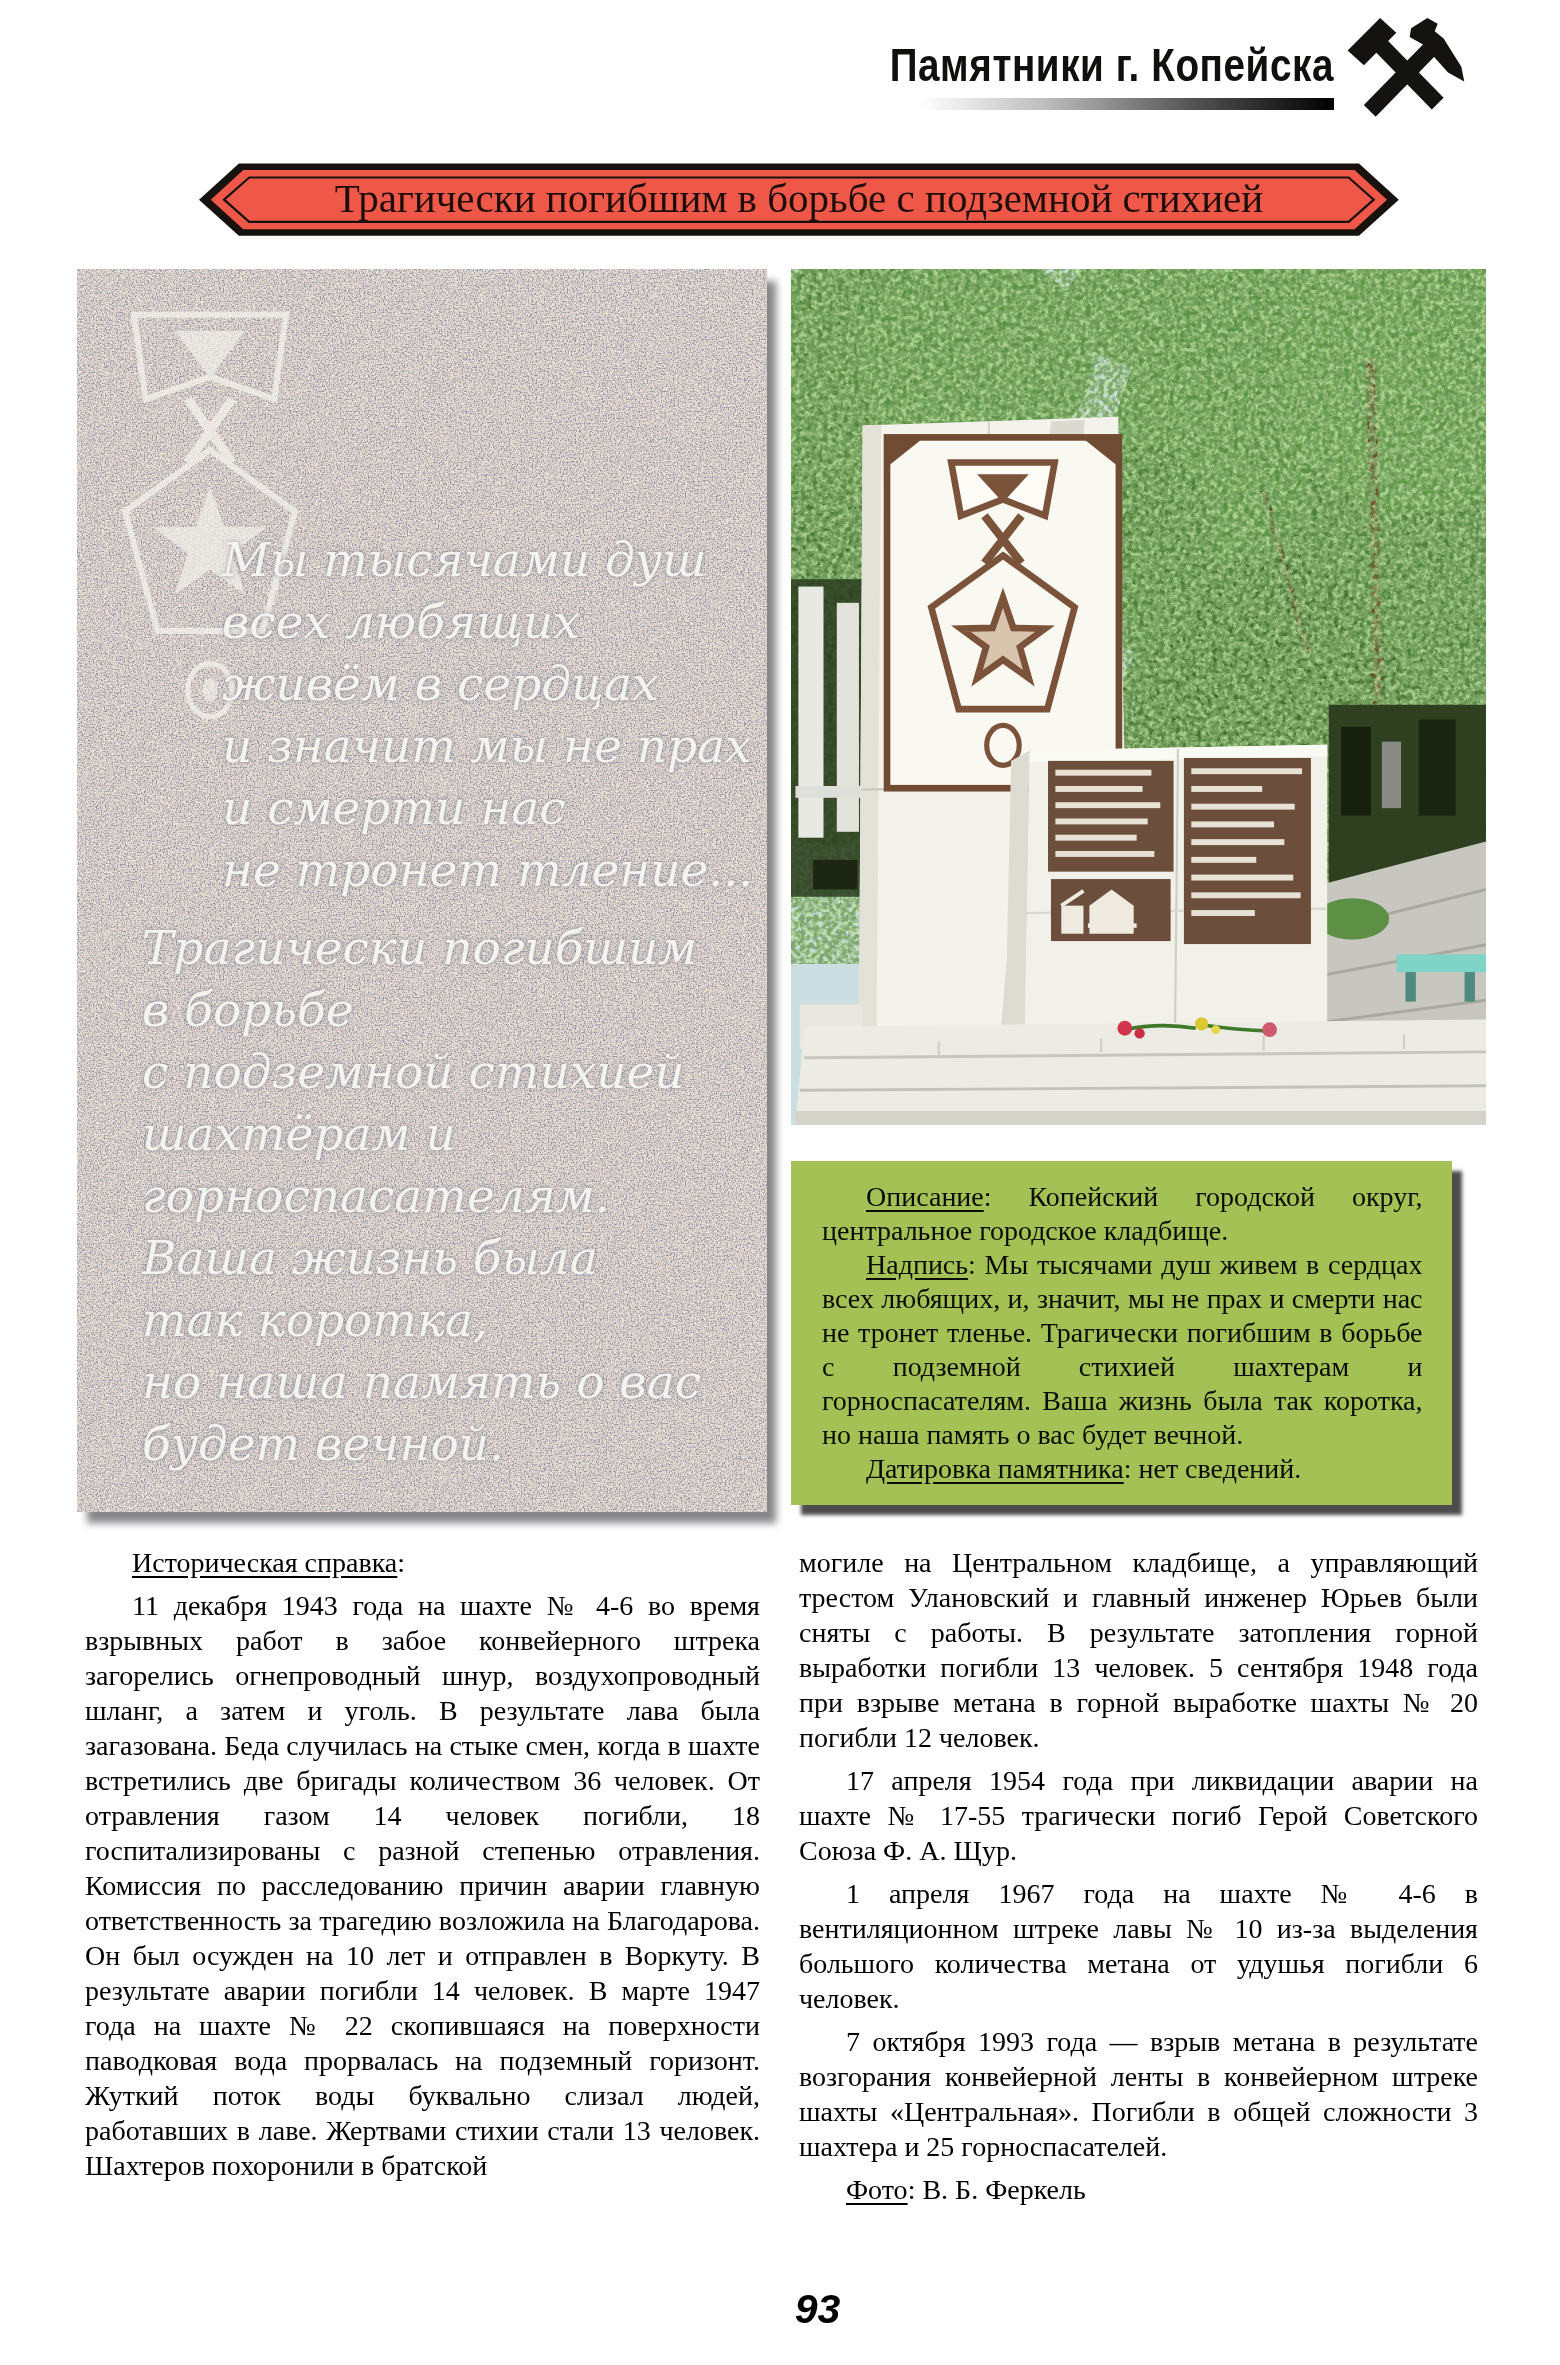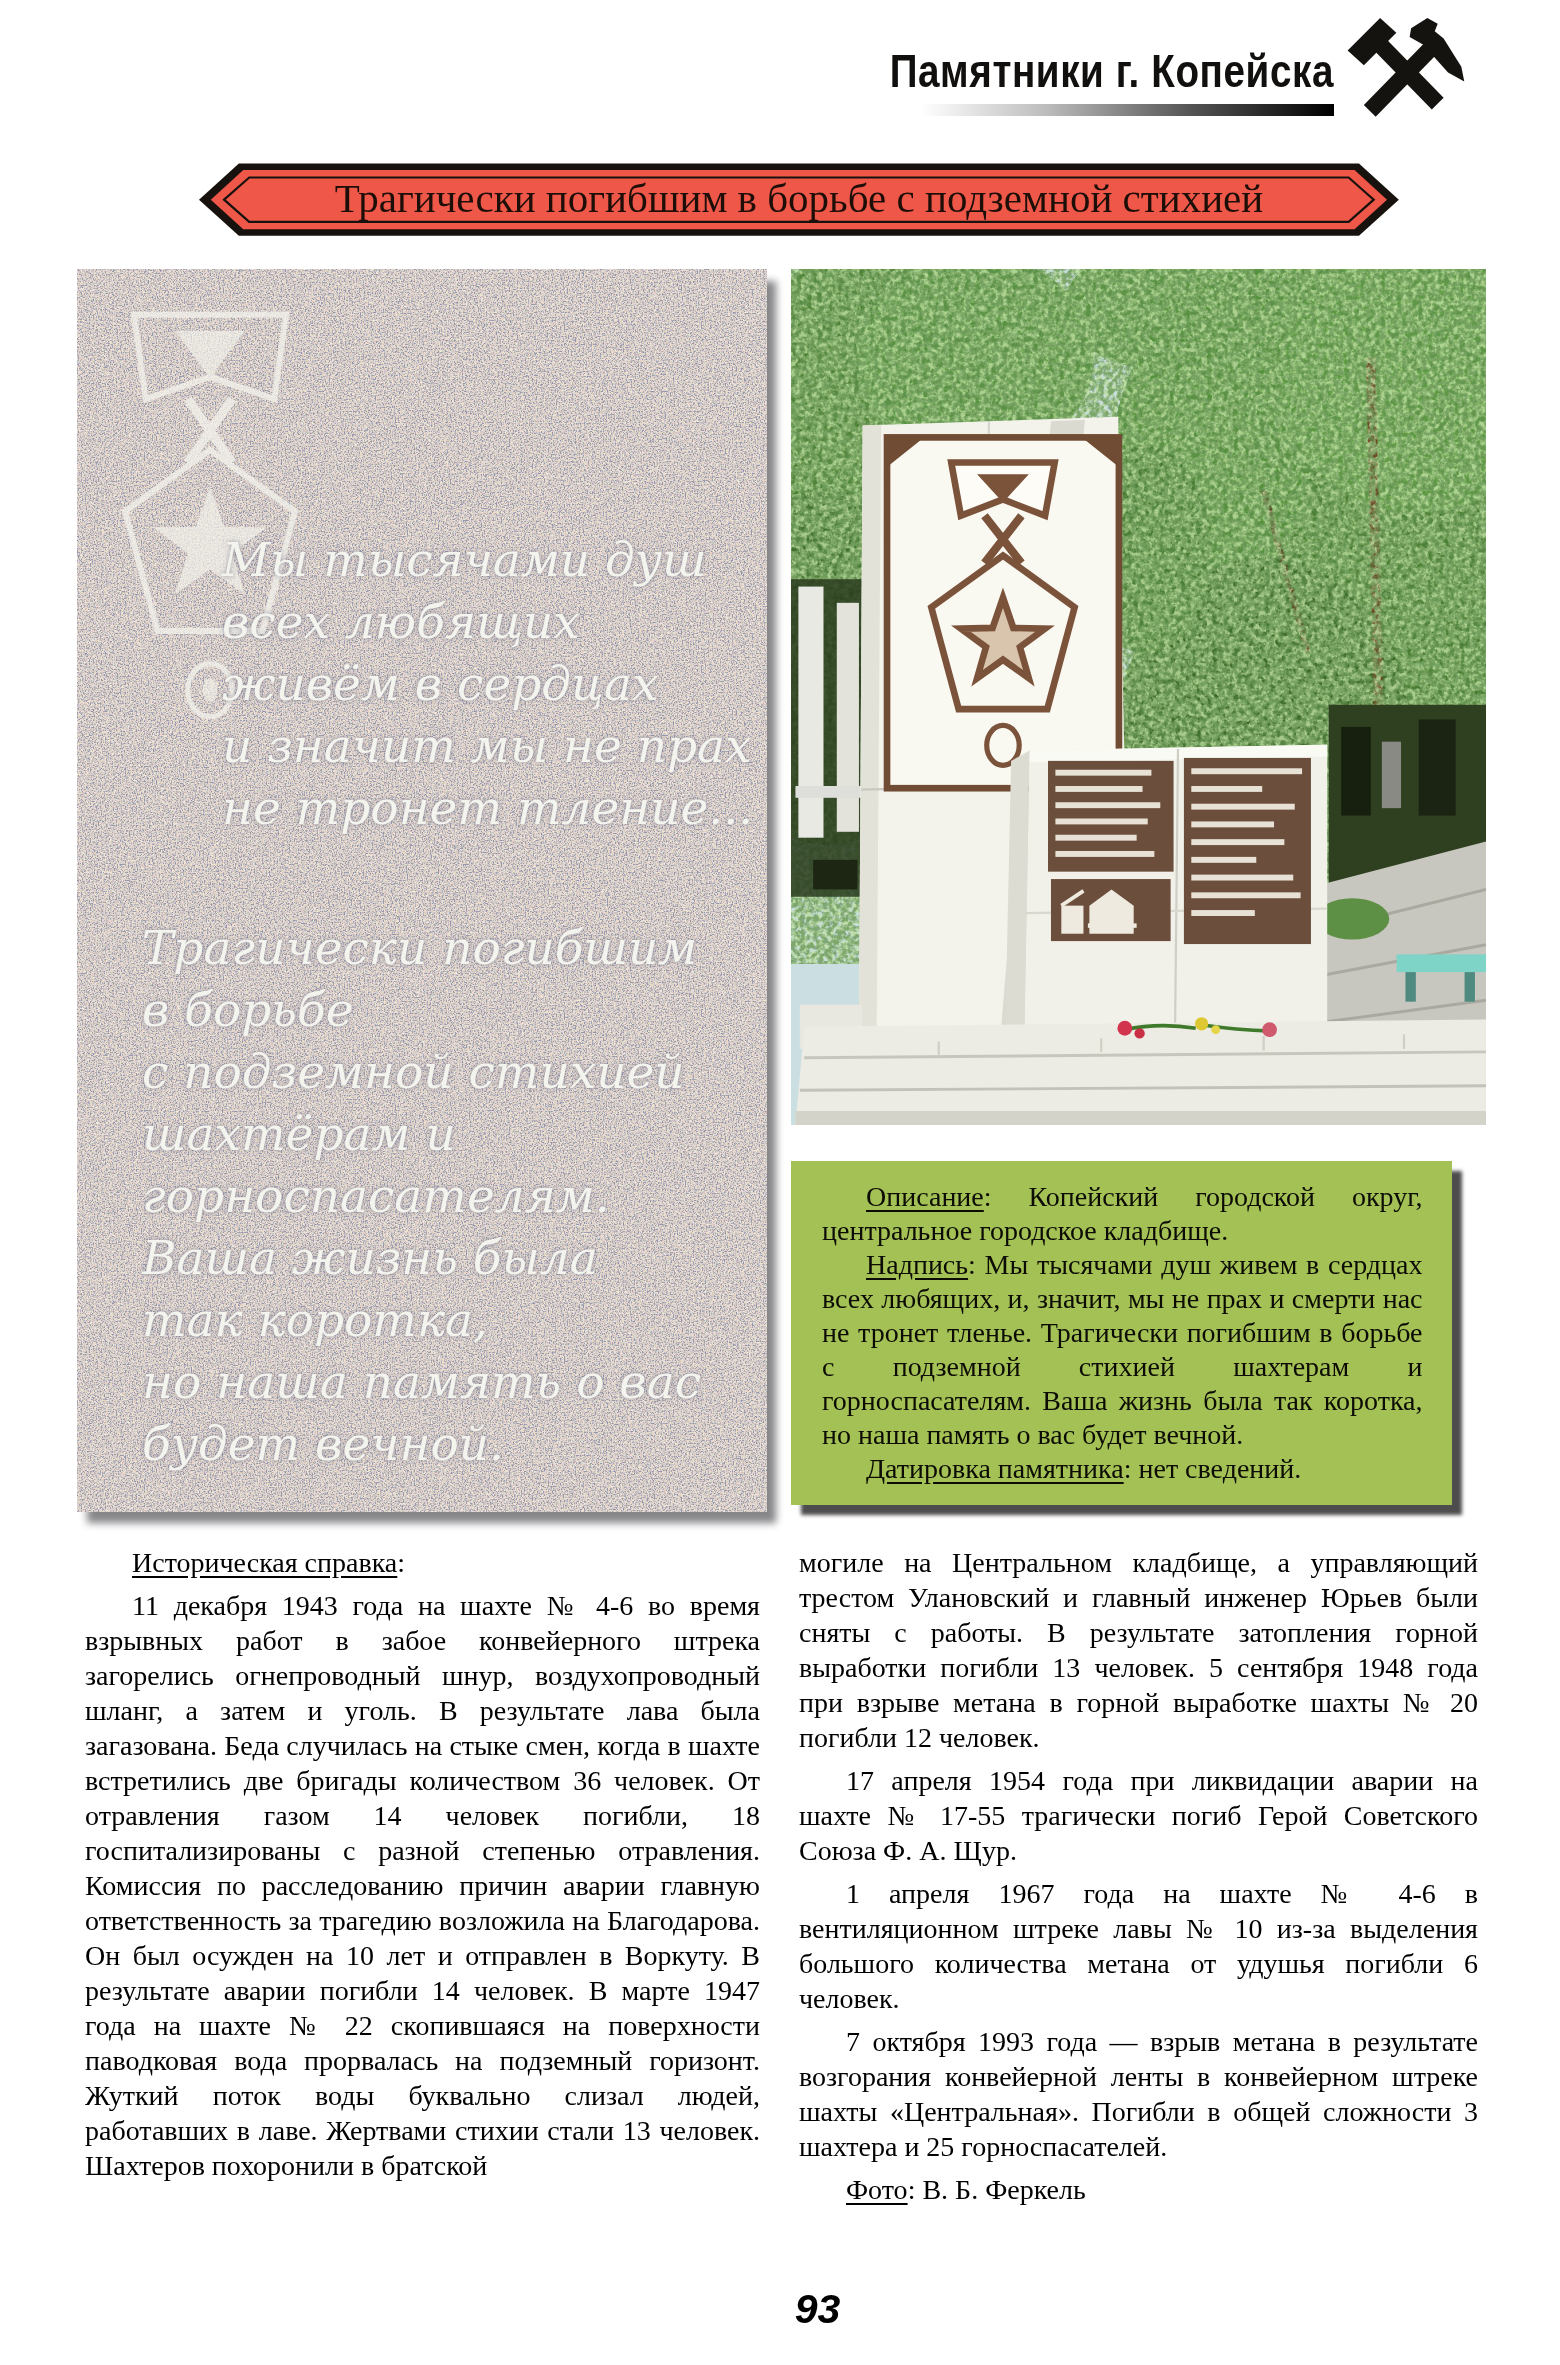--- a/index.html
+++ b/index.html
@@ -1,20 +1,20 @@
 <!DOCTYPE html>
 <html lang="ru" style="font-size:11.8px"><head>
 <meta charset="utf-8">
 <style>
   html,body{margin:0;padding:0;background:#ffffff;}
   .page{position:relative;width:1561px;height:2366px;background:#ffffff;overflow:hidden;
         font-family:"Liberation Serif",serif;color:#000;}
 
   
-  .header-text{position:absolute;top:38px;right:227px;text-align:center;margin-top:6px;}
+  .header-text{position:absolute;top:38px;right:227px;text-align:center;}
   .header-title{font-family:"Liberation Sans",sans-serif;font-weight:700;font-size:46px;
         white-space:nowrap;transform:scaleX(.84);transform-origin:100% 50%;letter-spacing:0.7px;color:#12100e;}
   .header-rule{margin-top:5.9px;margin-left:auto;width:413px;height:11.8px;
         background:linear-gradient(to right,#ffffff 0%,#bdbdbd 30%,#555 65%,#000 100%);}
   .hammers{position:absolute;top:11.8px;right:95px;width:126px;height:127px;}
 
   
   .banner{position:absolute;left:199px;top:162px;width:1200px;height:75px;}
   .banner svg{position:absolute;inset:0;}
   .banner-text{position:absolute;inset:0;display:flex;align-items:center;justify-content:center;
@@ -112,20 +112,21 @@
         <polygon points="125,245 144,299 201,300 155,335 172,390 125,357 78,390 95,335 49,300 106,299" fill="#f2f1ea" stroke="none" opacity="0.9"></polygon>
         <ellipse cx="125" cy="520" rx="30" ry="36" stroke-width="7"></ellipse>
         <ellipse cx="125" cy="520" rx="10" ry="16" fill="#f2f1ea" stroke="none" opacity="0.8"></ellipse>
       </g>
     </svg>
     <div class="plaque-block pb1">
       <div>Мы тысячами душ</div>
       <div>всех любящих</div>
       <div>живём в сердцах</div>
       <div>и значит мы не прах</div>
+      <div>и смерти нас</div>
       <div>не тронет тление...</div>
     </div>
     <div class="plaque-block pb2">
       <div>Трагически погибшим</div>
       <div>в борьбе</div>
       <div>с подземной стихией</div>
       <div>шахтёрам и</div>
       <div>горноспасателям.</div>
       <div>Ваша жизнь была</div>
       <div>так коротка,</div>

